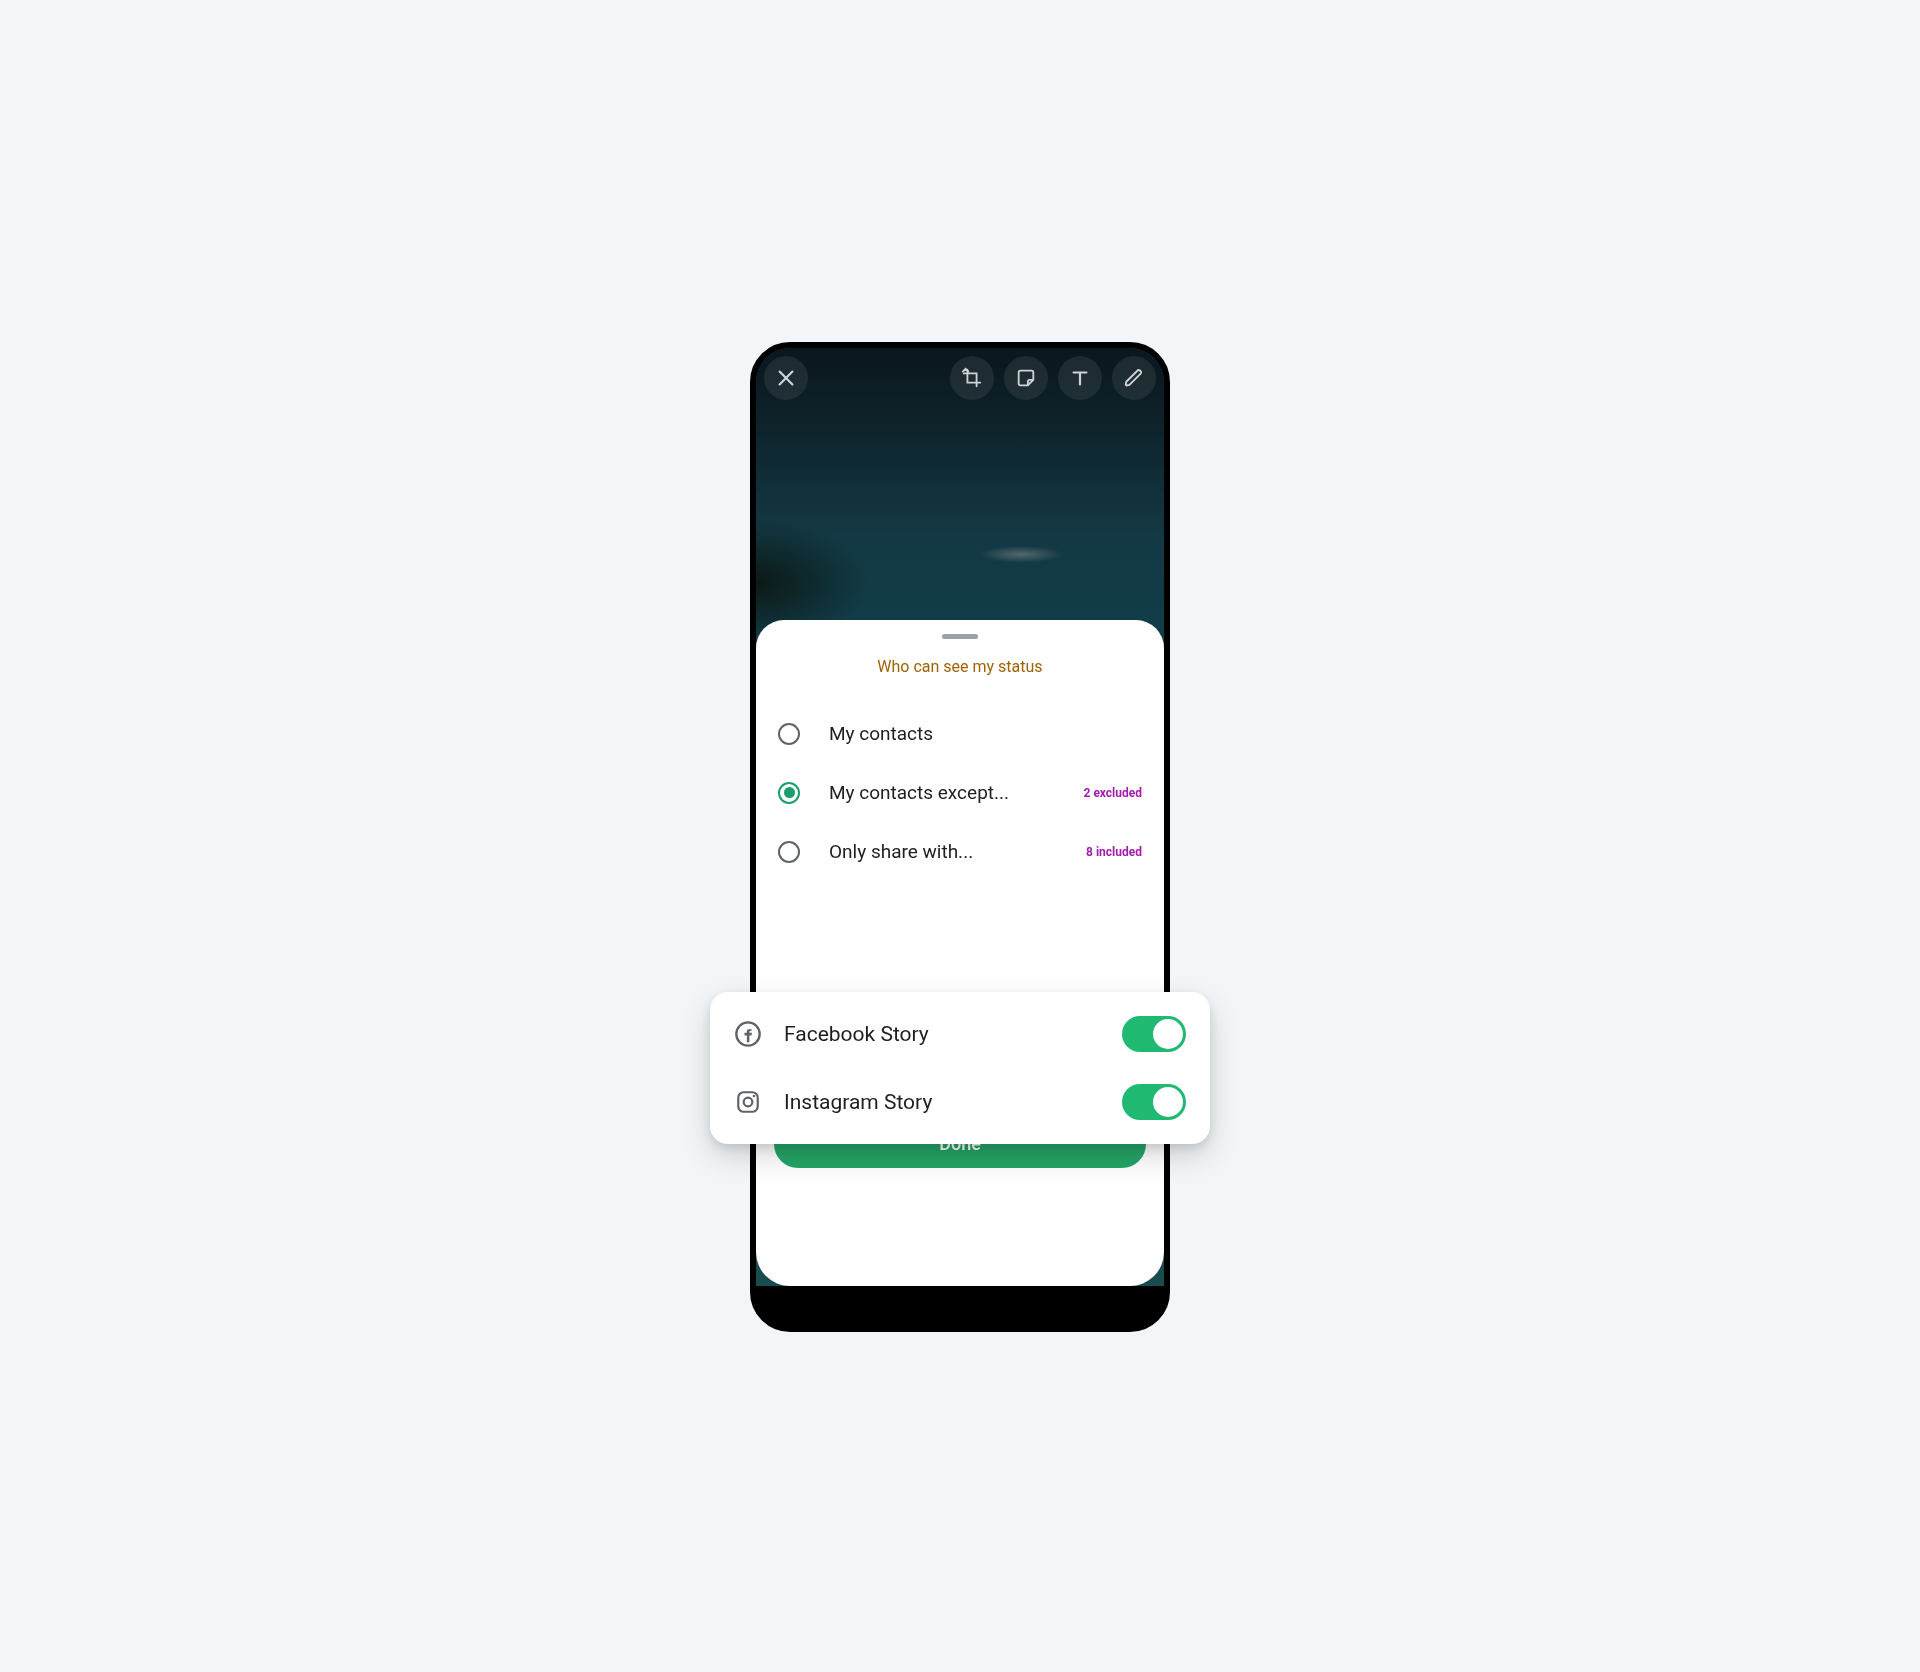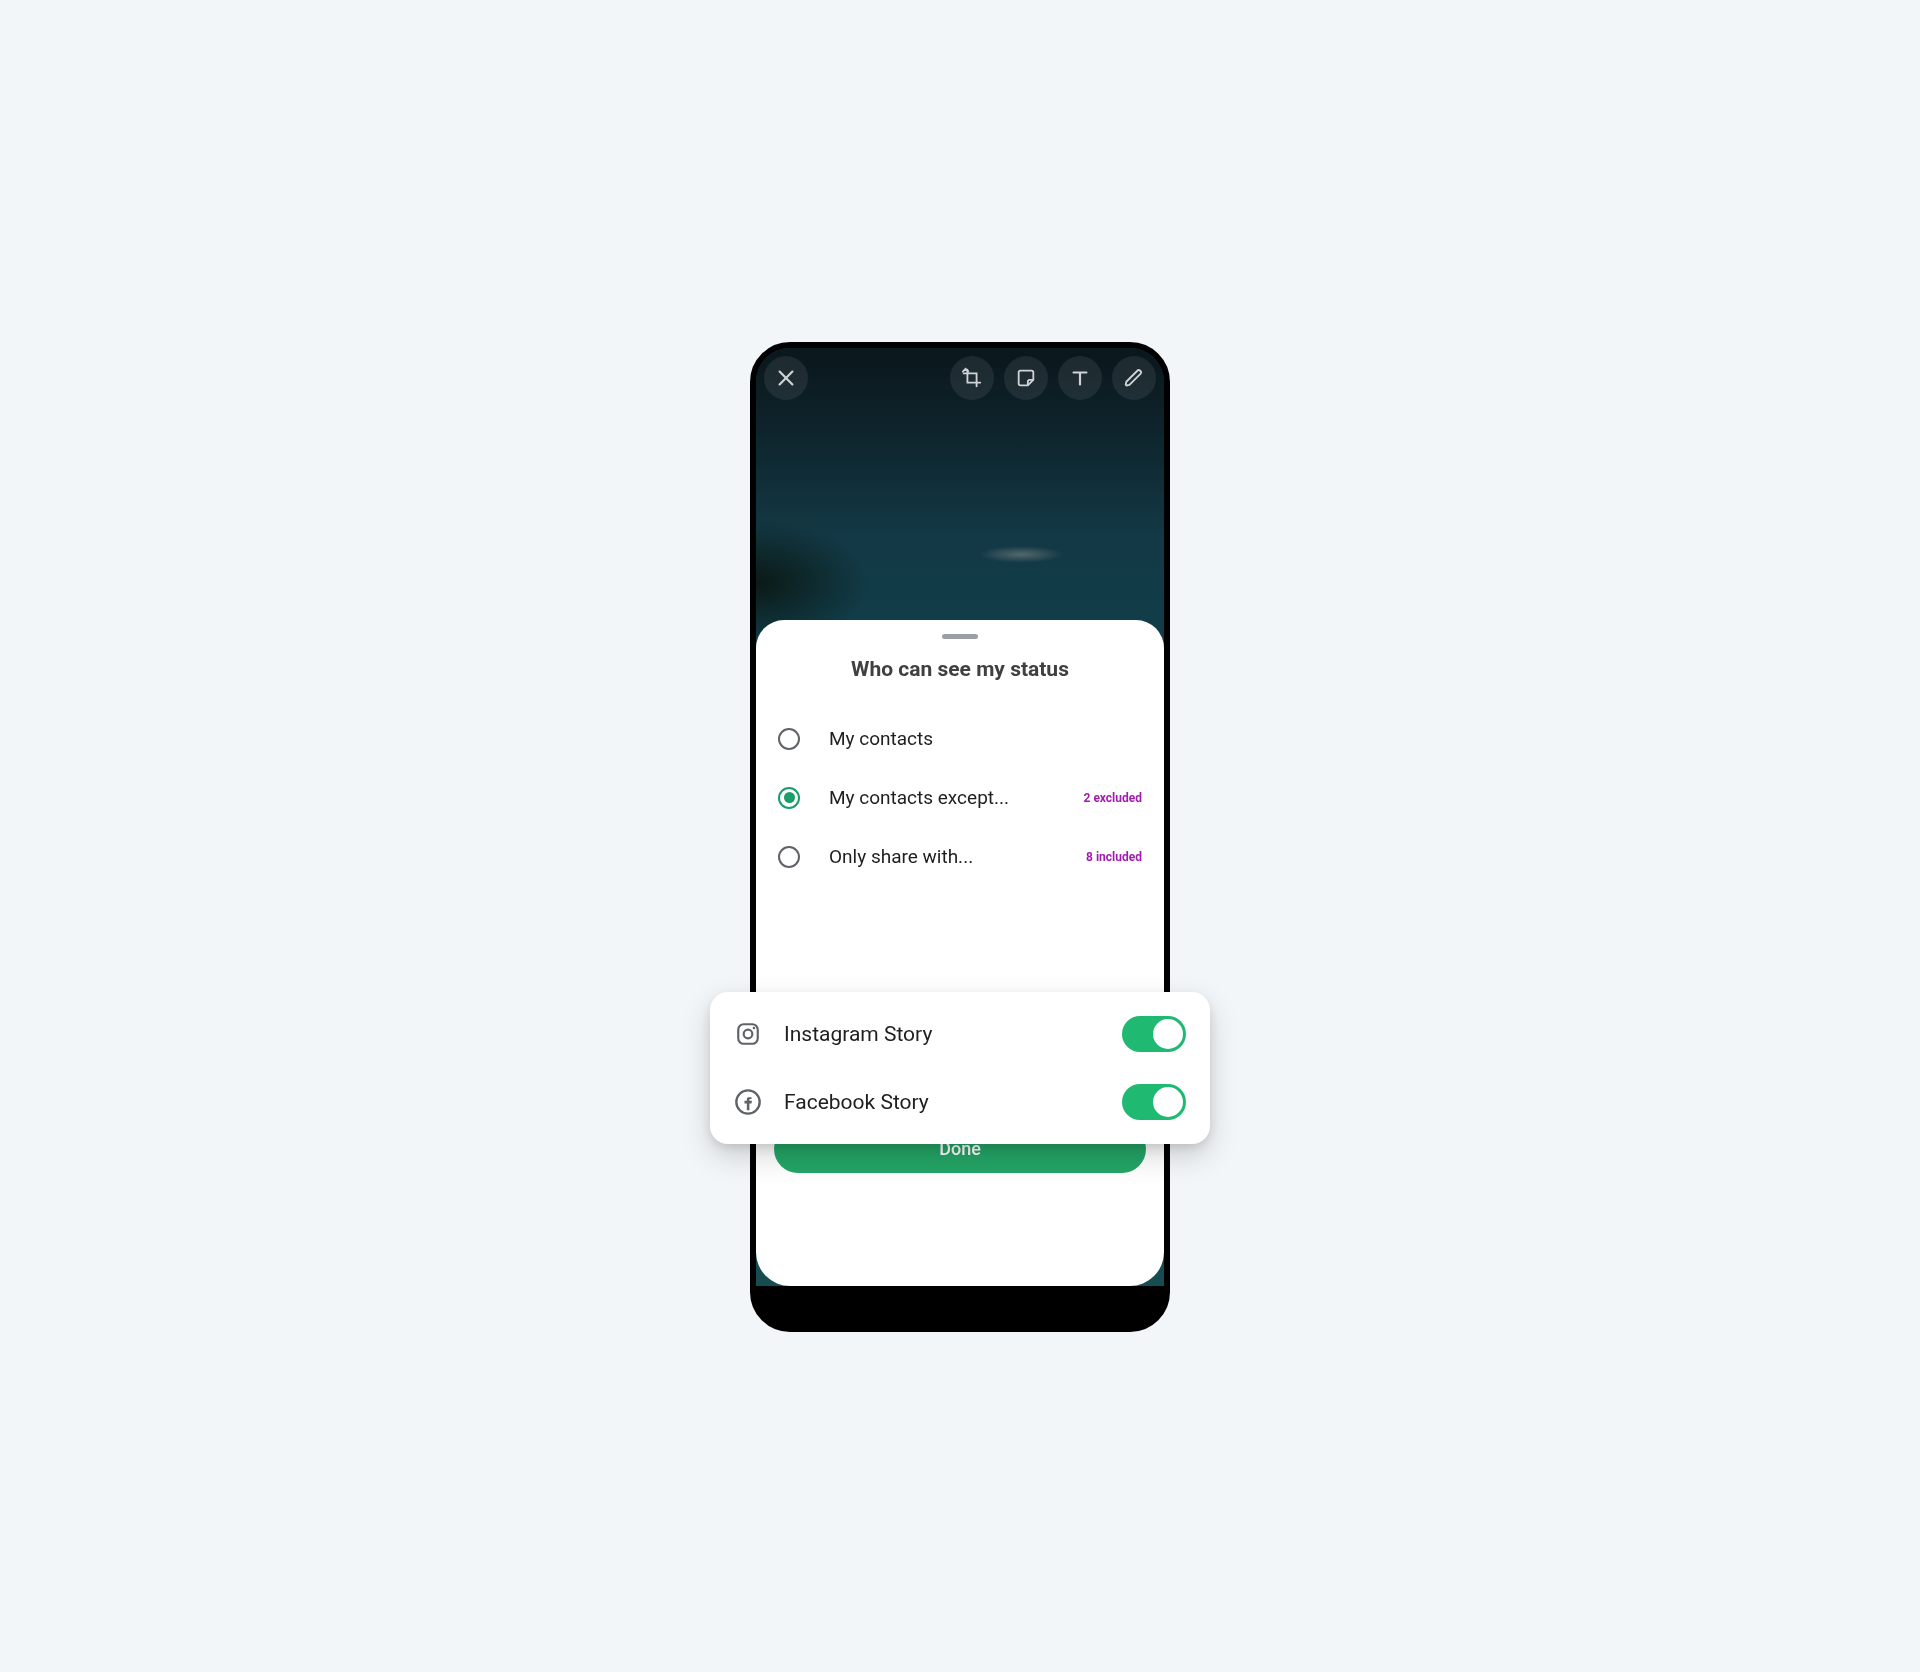--- a/index.html
+++ b/index.html
@@ -95,24 +95,23 @@
     padding: 14px 0 18px 0;
     display:flex;
     flex-direction:column;
   }
   .grabber {
     width: 36px; height: 5px; background:#9aa0a6; border-radius:3px;
     margin: 0 auto 18px auto;
   }
   .sheet-title {
     text-align:center;
-    font-size: 21px;
-    color:#404040;
+    font-size: 16px;
+    color:#a16207;
     margin-bottom: 28px;
-    font-weight: bold;
   }
   .radio-row {
     display:flex; align-items:center;
     padding: 18px 22px;
     gap: 29px;
     font-size: 19px;
     color:#1f1f1f;
   }
   .radio-row .label { flex:1; }
   .radio-row .hint { color:#a21caf; font-size:12px; font-weight:700; }
@@ -259,34 +258,34 @@
           <span>Done</span>
         </div>
       </div>
 
     </div>
   </div>
 
   <div class="float-card">
     <div class="share-row">
       <span class="icon-slot">
+        <svg width="28" height="28" viewBox="0 0 24 24" fill="none" stroke="currentColor" stroke-width="2">
+            <circle cx="12" cy="12" r="10"></circle>
+            <path d="M14 8h-1.5A1.5 1.5 0 0 0 11 9.5V11H9v2.2h2V19h2.2v-5.8H15l.4-2.2h-2.2V10c0-.4.2-.6.6-.6H15V8z" fill="currentColor" stroke="none"></path>
+          </svg>
+      </span>
+      <span class="slabel">Facebook Story</span>
+      <span class="toggle"></span>
+    </div>
+    <div class="share-row">
+      <span class="icon-slot">
         <svg width="26" height="26" viewBox="0 0 24 24" fill="none" stroke="currentColor" stroke-width="2">
             <rect x="3" y="3" width="18" height="18" rx="5"></rect>
             <circle cx="12" cy="12" r="4"></circle>
             <circle cx="17.5" cy="6.5" r="1.2" fill="currentColor" stroke="none"></circle>
           </svg>
       </span>
       <span class="slabel">Instagram Story</span>
       <span class="toggle"></span>
     </div>
-    <div class="share-row">
-      <span class="icon-slot">
-        <svg width="28" height="28" viewBox="0 0 24 24" fill="none" stroke="currentColor" stroke-width="2">
-            <circle cx="12" cy="12" r="10"></circle>
-            <path d="M14 8h-1.5A1.5 1.5 0 0 0 11 9.5V11H9v2.2h2V19h2.2v-5.8H15l.4-2.2h-2.2V10c0-.4.2-.6.6-.6H15V8z" fill="currentColor" stroke="none"></path>
-          </svg>
-      </span>
-      <span class="slabel">Facebook Story</span>
-      <span class="toggle"></span>
-    </div>
   </div>
 
 </div>
 
 </body></html>

